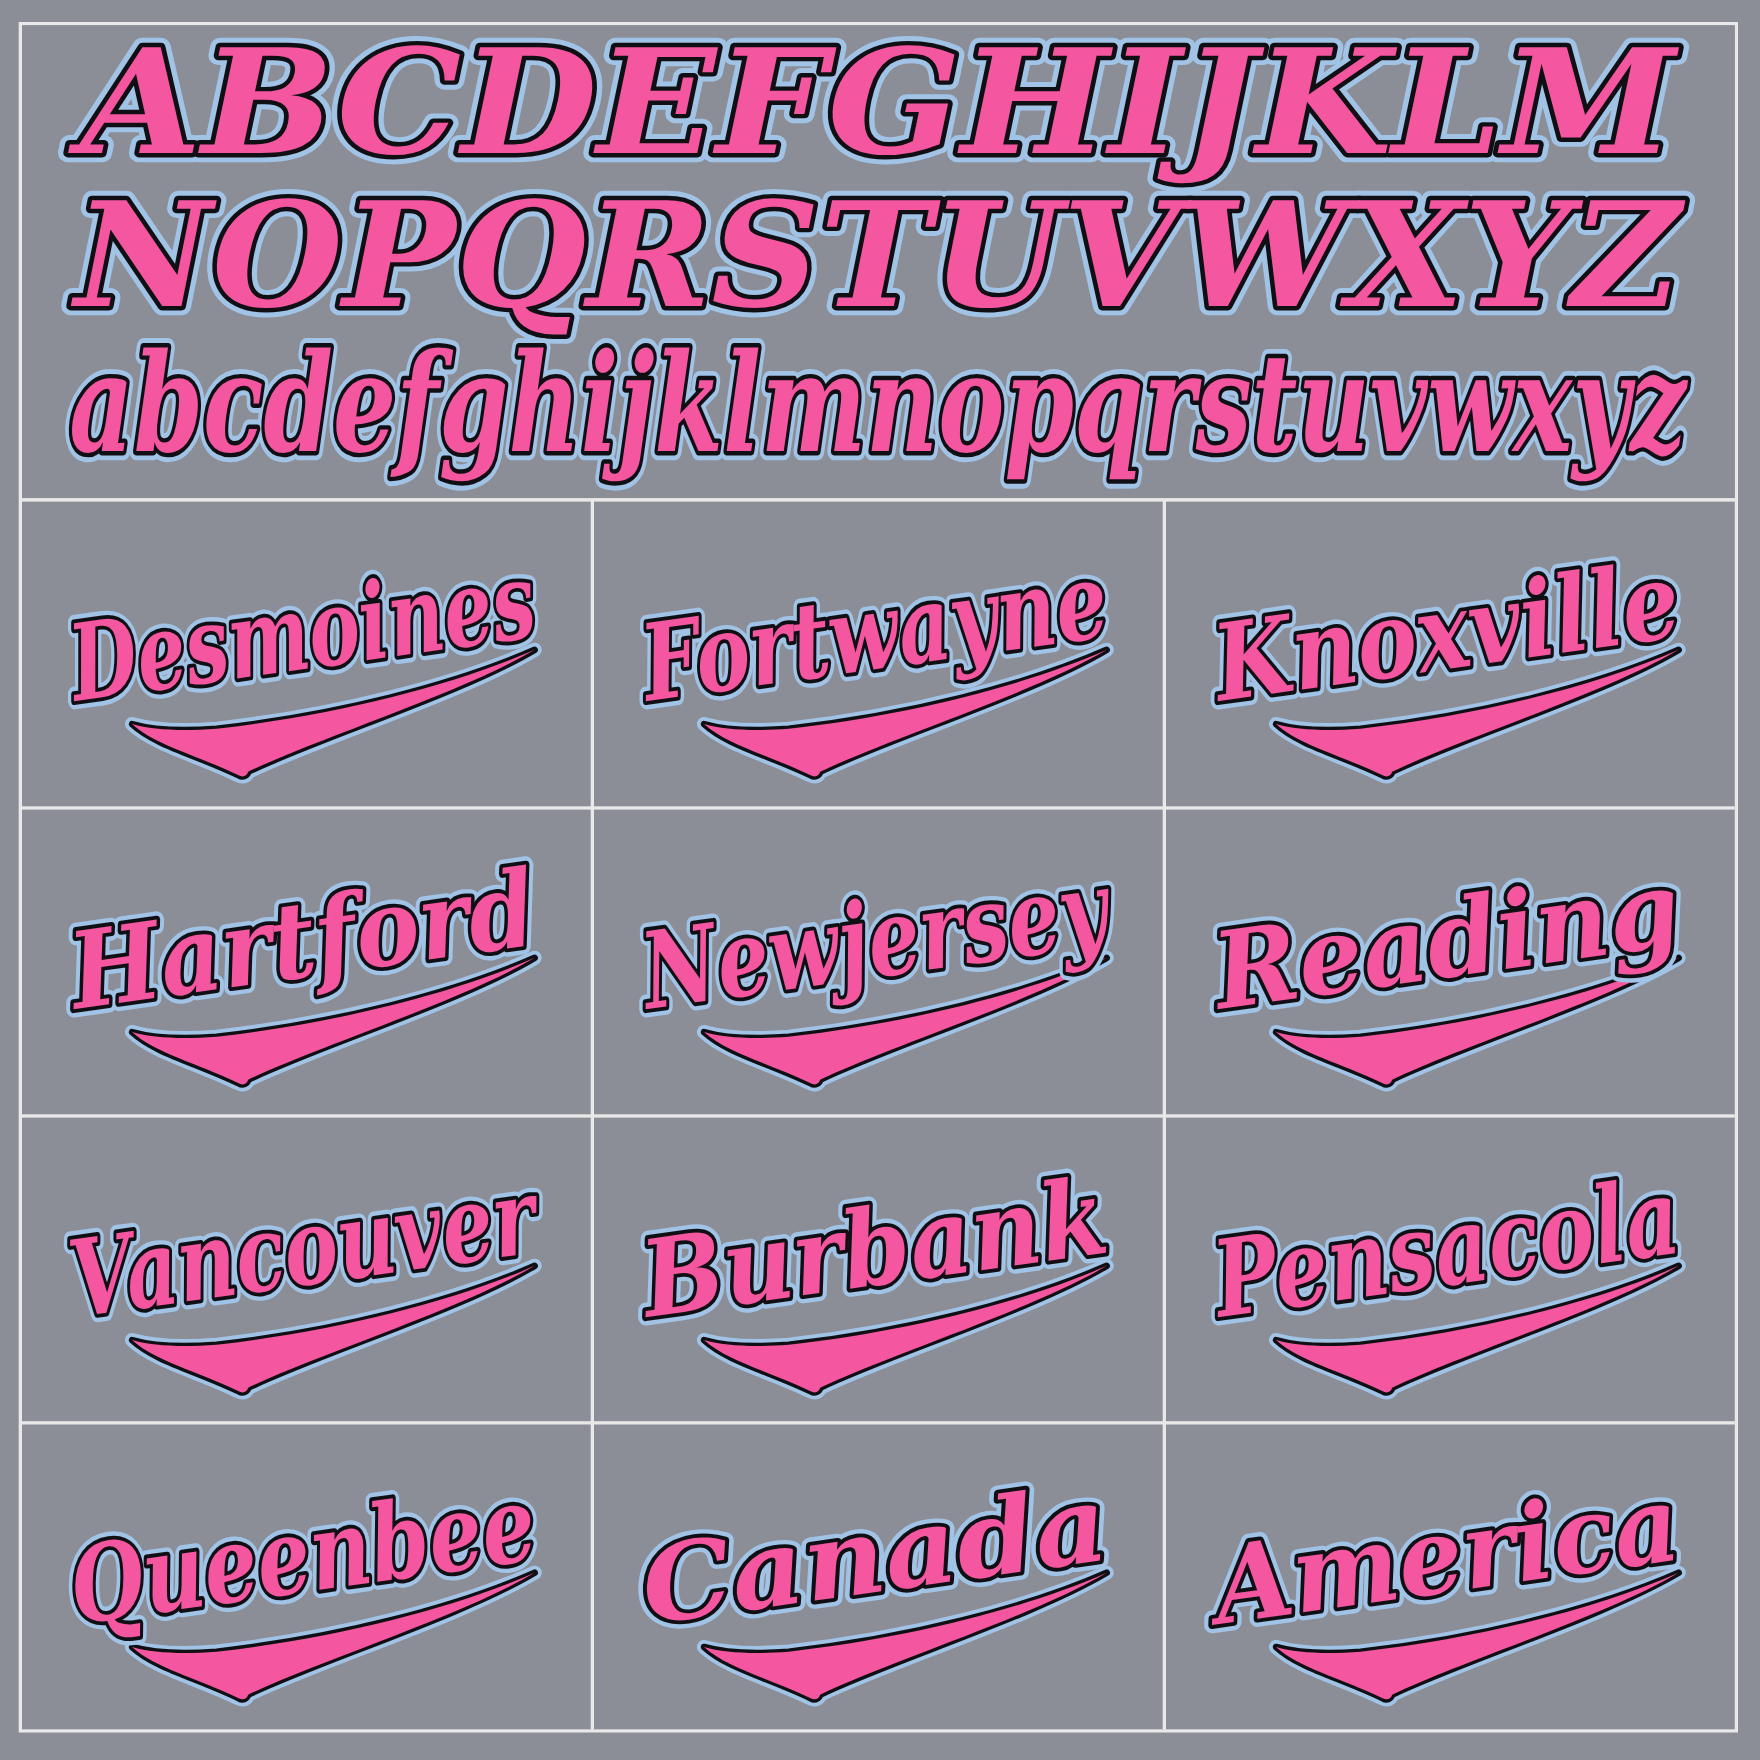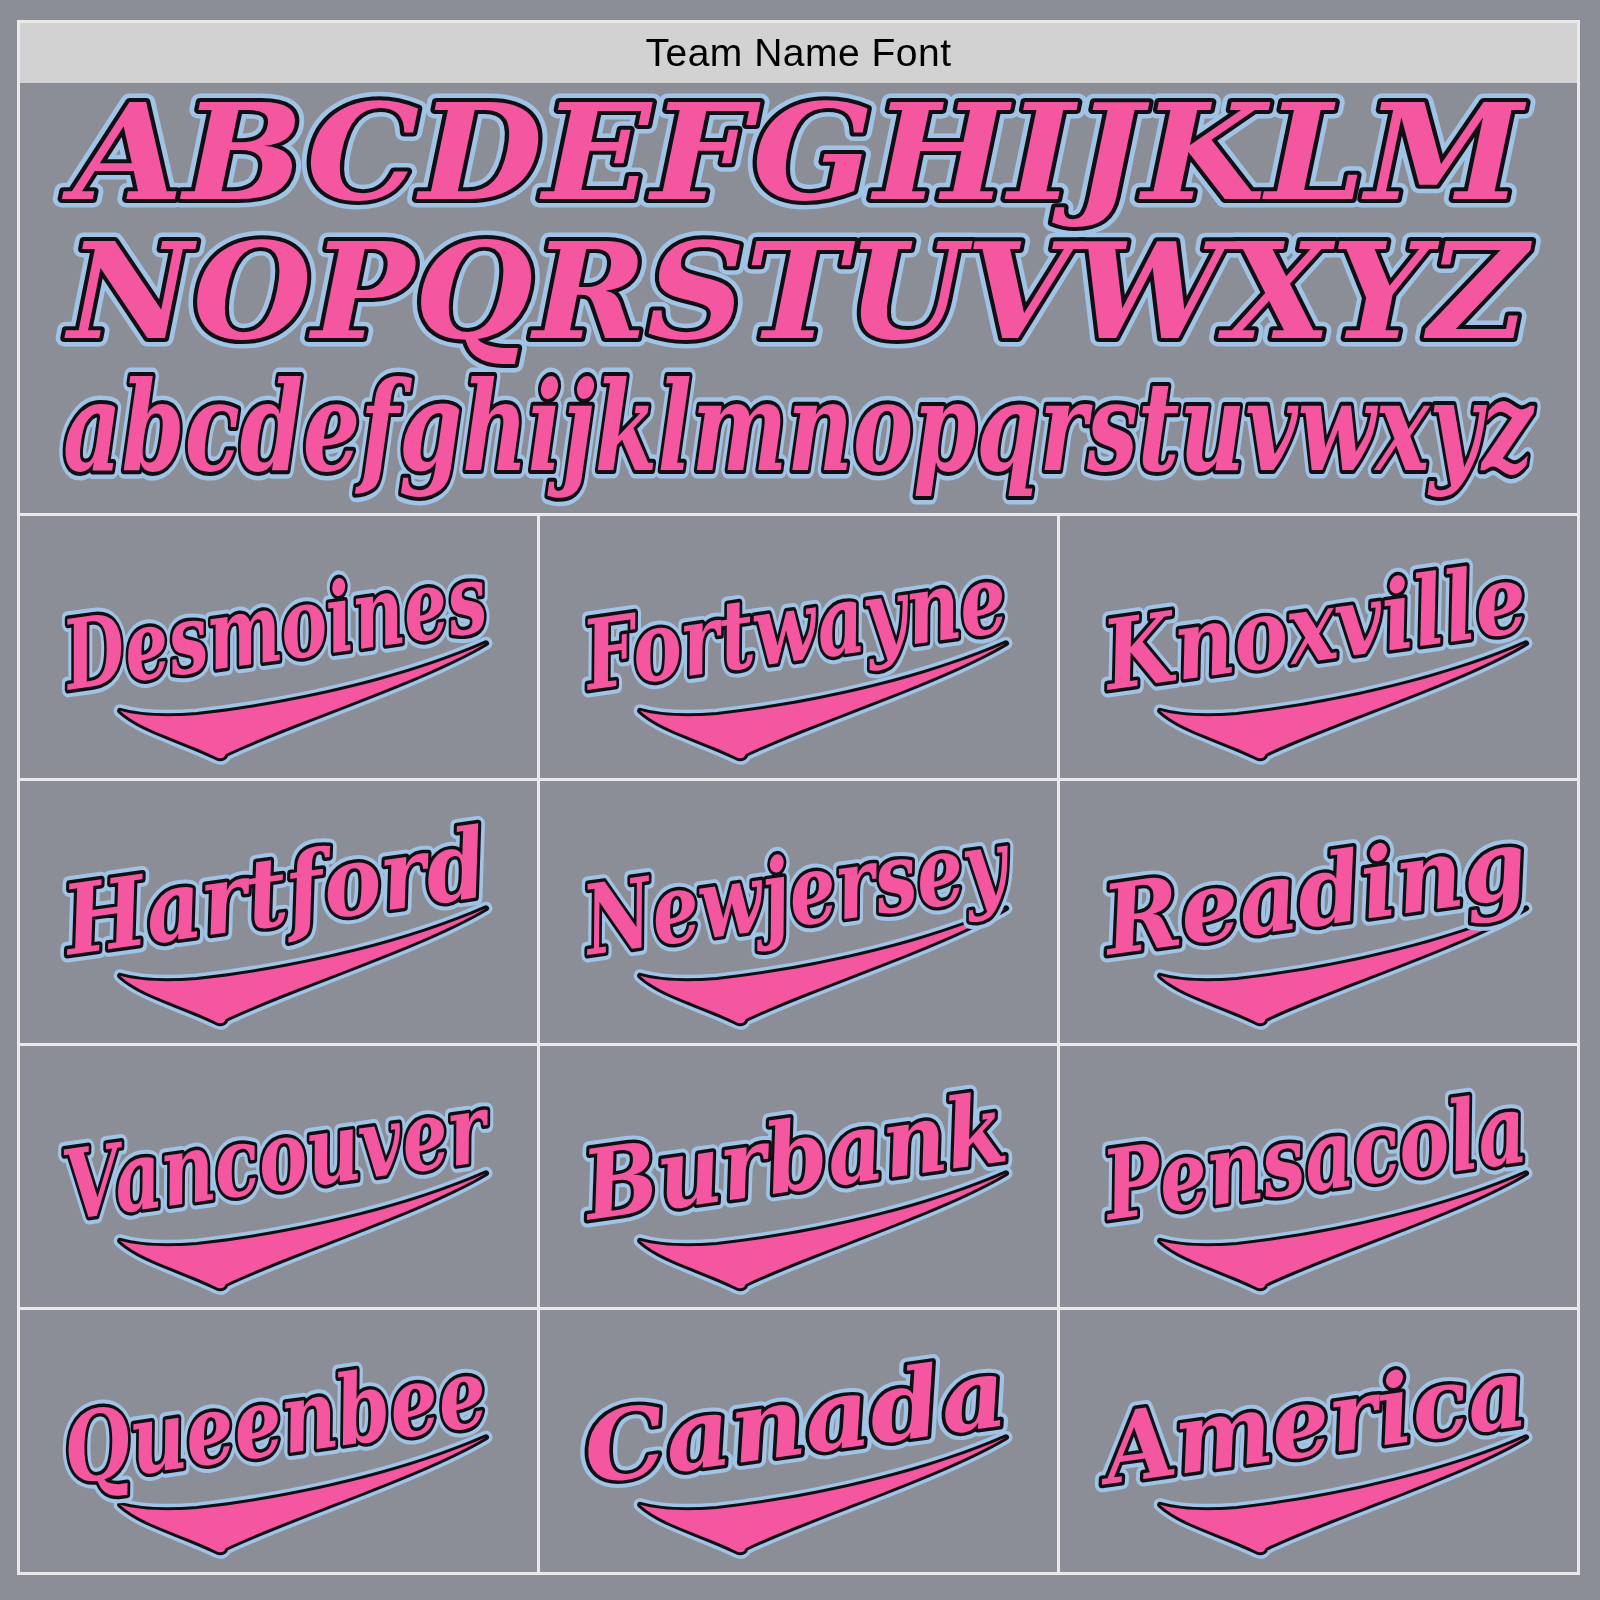--- a/index.html
+++ b/index.html
@@ -83,23 +83,20 @@
   .nm-main{stroke-width:7;}
   .sw-halo{fill:var(--letter-halo);stroke:var(--letter-halo);stroke-width:13;stroke-linejoin:round;}
   .sw-black{fill:var(--letter-outline);stroke:var(--letter-outline);stroke-width:6;stroke-linejoin:round;}
   .sw-pink{fill:var(--letter-fill);}
 </style>
 </head>
 <body>
 
 <div class="frame">
 
-  <div class="bar">
-    <span>Team Name Font</span>
-  </div>
 
   <div class="alpha-panel">
     <svg class="alpha-row" viewBox="0 0 1557 143">
       <text class="scripty abc-txt halo-layer abc-halo" x="778" y="116" textLength="1450" lengthAdjust="spacingAndGlyphs">ABCDEFGHIJKLM</text>
       <text class="scripty abc-txt main-layer abc-main" x="778" y="116" textLength="1450" lengthAdjust="spacingAndGlyphs">ABCDEFGHIJKLM</text>
     </svg>
     <svg class="alpha-row" viewBox="0 0 1557 143">
       <text class="scripty abc-txt halo-layer abc-halo" x="778" y="112" textLength="1460" lengthAdjust="spacingAndGlyphs">NOPQRSTUVWXYZ</text>
       <text class="scripty abc-txt main-layer abc-main" x="778" y="112" textLength="1460" lengthAdjust="spacingAndGlyphs">NOPQRSTUVWXYZ</text>
     </svg>

